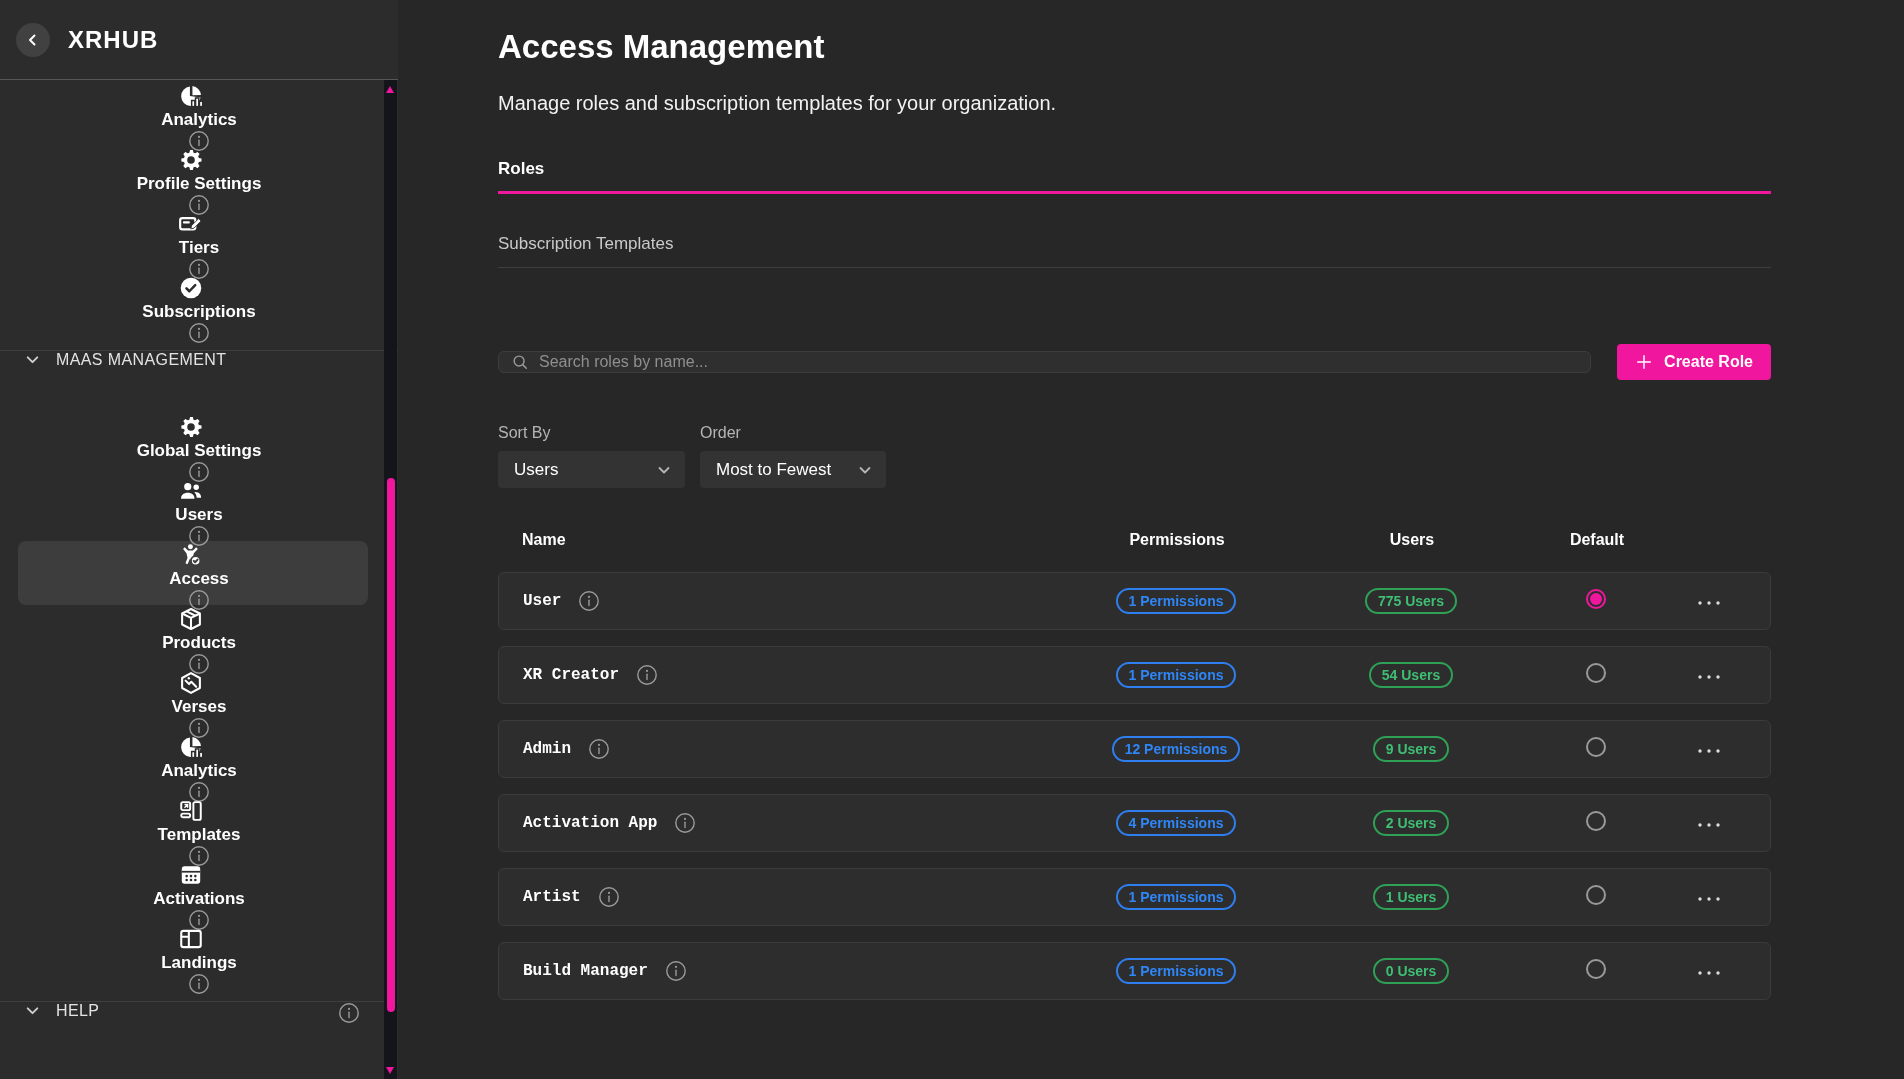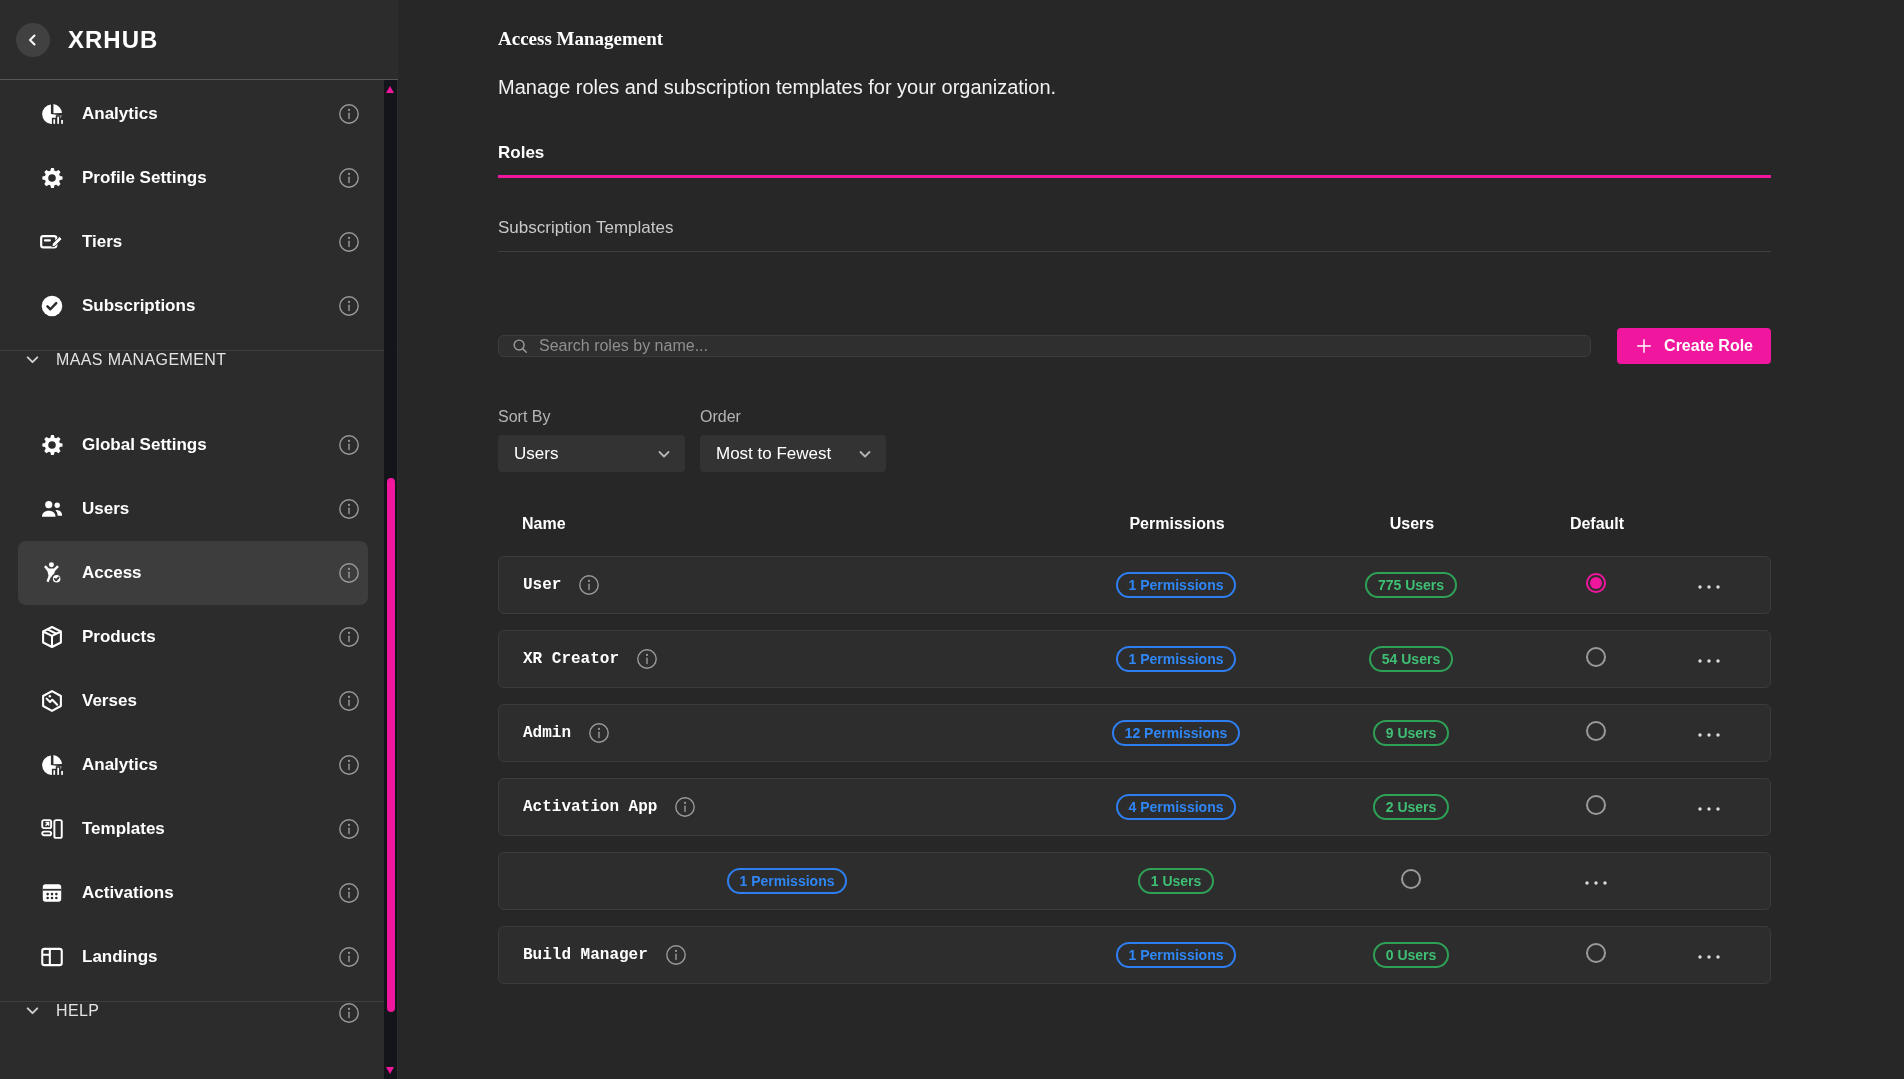--- a/index.html
+++ b/index.html
@@ -10,40 +10,40 @@
     font-family:"Liberation Sans","DejaVu Sans",sans-serif;
     overflow:hidden;
     display:flex;
   }
   
   .sidebar { width:398px; min-width:398px; height:100%; background:#2c2c2c; position:relative; }
   .sidebar-header { height:80px; display:flex; align-items:center; gap:18px; padding-left:16px; border-bottom:1px solid #565656; }
   .back-btn { width:34px; height:34px; border-radius:50%; background:#414141; display:flex; align-items:center; justify-content:center; cursor:pointer; flex:none; }
   .logo { font-size:24px; font-weight:bold; letter-spacing:1px; }
   .nav { padding-top:2px; }
-  .nav-item { height:64px; display:flex; align-items:center; margin:0 30px 0 18px; padding:0 8px 0 20px; border-radius:8px; cursor:pointer; }
+  .nav-item { height:64px; display:flex; align-items:center; margin:0 30px 0 18px; padding:0 8px 0 20px; border-radius:8px; cursor:pointer;flex-direction:column; }
   .nav-item.active { background:#3d3d3d; }
   .nav-icon { width:28px; height:28px; margin-right:16px; display:flex; align-items:center; justify-content:center; flex:none; }
   .nav-icon svg { width:26px; height:26px; }
   .nav-label { font-size:17px; font-weight:bold; flex:1; }
   .info-btn { width:22px; height:22px; display:flex; cursor:pointer; flex:none; }
   .info-btn svg { width:22px; height:22px; }
   .section-divider { border-top:1px solid #3e3e3e; margin-top:12px; }
   .section-header { height:62px; display:flex; align-items:flex-start; padding:0 38px 0 24px; color:#e3e3e3; cursor:pointer; }
   .section-chevron { display:flex; width:17px; height:17px; color:#cfcfcf; flex:none; }
   .section-label { font-size:16px; letter-spacing:.4px; margin-left:15px; flex:1; }
   
   .scrollbar { position:absolute; top:80px; right:1px; bottom:0; width:13px; background:#14141b; }
   .sb-up, .sb-down { position:absolute; left:2px; width:0; height:0; border-left:4.5px solid transparent; border-right:4.5px solid transparent; cursor:pointer; }
   .sb-up { top:6px; border-bottom:7px solid #f0169d; }
   .sb-down { bottom:5px; border-top:7px solid #f0169d; }
   .sb-thumb { position:absolute; top:398px; left:2.5px; width:8px; height:534px; border-radius:4px; background:#f0169d; cursor:grab; }
   
   .main { flex:1; padding:28px 0 0 100px; }
-  .page-title { font-size:19px; font-weight:bold;font-family:Liberation Serif, serif; }
+  .page-title { font-size:33px; font-weight:bold; }
   .page-subtitle { font-size:20px; margin-top:26px; color:#f2f2f2; font-weight:normal; }
   .tabs { display:flex; gap:42px; margin-top:44px; border-bottom:1px solid #3f3f3f; width:1273px;flex-direction:column; }
   .tab { font-size:17px; padding-bottom:13px; color:#c9c9c9; cursor:pointer; position:relative; }
   .tab.active { color:#fff; font-weight:bold; }
   .tab.active::after { content:""; position:absolute; left:0; right:0; bottom:-2px; height:3px; background:#f0169d; }
   .toolbar { display:flex; align-items:center; margin-top:76px; width:1273px; }
   .search-box { flex:1; height:22px; background:#2f2f2f; border:1px solid #3d3d3d; border-radius:6px; display:flex; align-items:center; padding:0 12px; gap:10px; }
   .search-box svg { flex:none; }
   .search-input { background:transparent; border:none; outline:none; color:#ddd; font-size:16px; flex:1; font-family:inherit; }
   .search-input::placeholder { color:#8f8f8f; }
@@ -495,20 +495,30 @@
           <div class="cell-center"><span class="radio"></span></div>
           <div class="cell-center"><span class="dots">
               <svg width="24" height="6" viewBox="0 0 24 6">
                 <circle cx="3" cy="3" r="1.7" fill="#ddd"></circle>
                 <circle cx="12" cy="3" r="1.7" fill="#ddd"></circle>
                 <circle cx="21" cy="3" r="1.7" fill="#ddd"></circle>
               </svg>
             </span></div>
         </div>
         <div class="grid role-row">
+          <div class="name-cell">
+            <span class="role-name">Artist</span>
+            <span class="info-btn">
+              <svg viewBox="0 0 22 22" fill="none" stroke="#9a9a9a" stroke-width="1.4">
+                <circle cx="11" cy="11" r="9.2"></circle>
+                <path d="M11 10.2v5.4" stroke-linecap="round"></path>
+                <circle cx="11" cy="6.9" r="1.05" fill="#9a9a9a" stroke="none"></circle>
+              </svg>
+            </span>
+          </div>
           <div class="cell-center"><span class="pill pill-blue">1 Permissions</span></div>
           <div class="cell-center"><span class="pill pill-green">1 Users</span></div>
           <div class="cell-center"><span class="radio"></span></div>
           <div class="cell-center"><span class="dots">
               <svg width="24" height="6" viewBox="0 0 24 6">
                 <circle cx="3" cy="3" r="1.7" fill="#ddd"></circle>
                 <circle cx="12" cy="3" r="1.7" fill="#ddd"></circle>
                 <circle cx="21" cy="3" r="1.7" fill="#ddd"></circle>
               </svg>
             </span></div>

